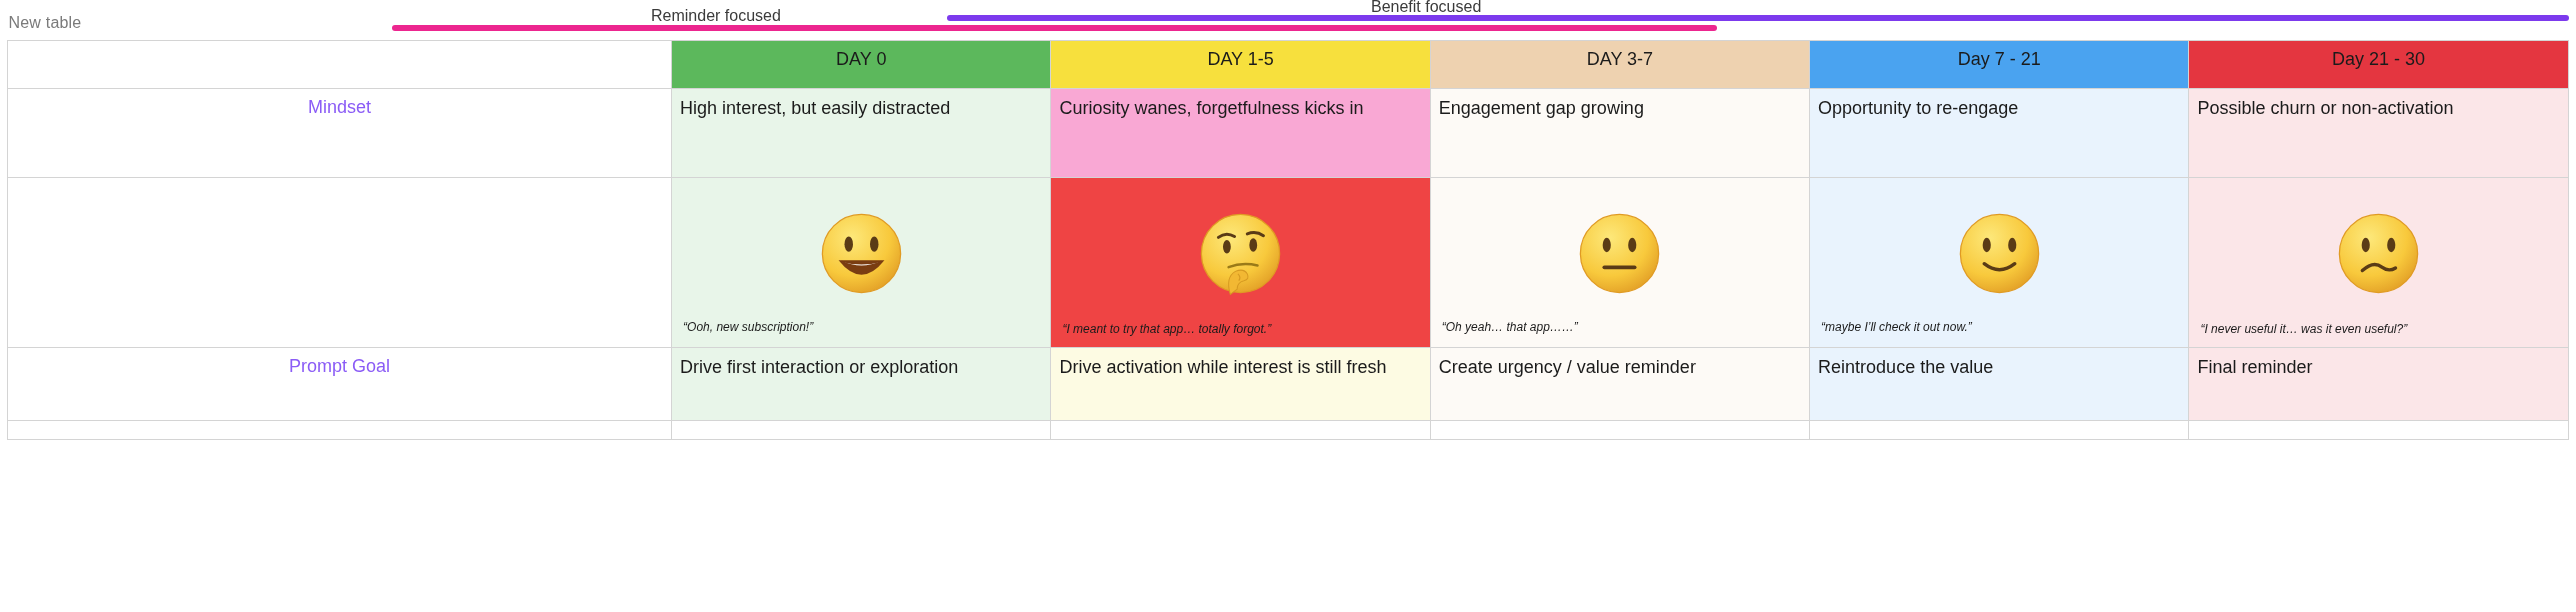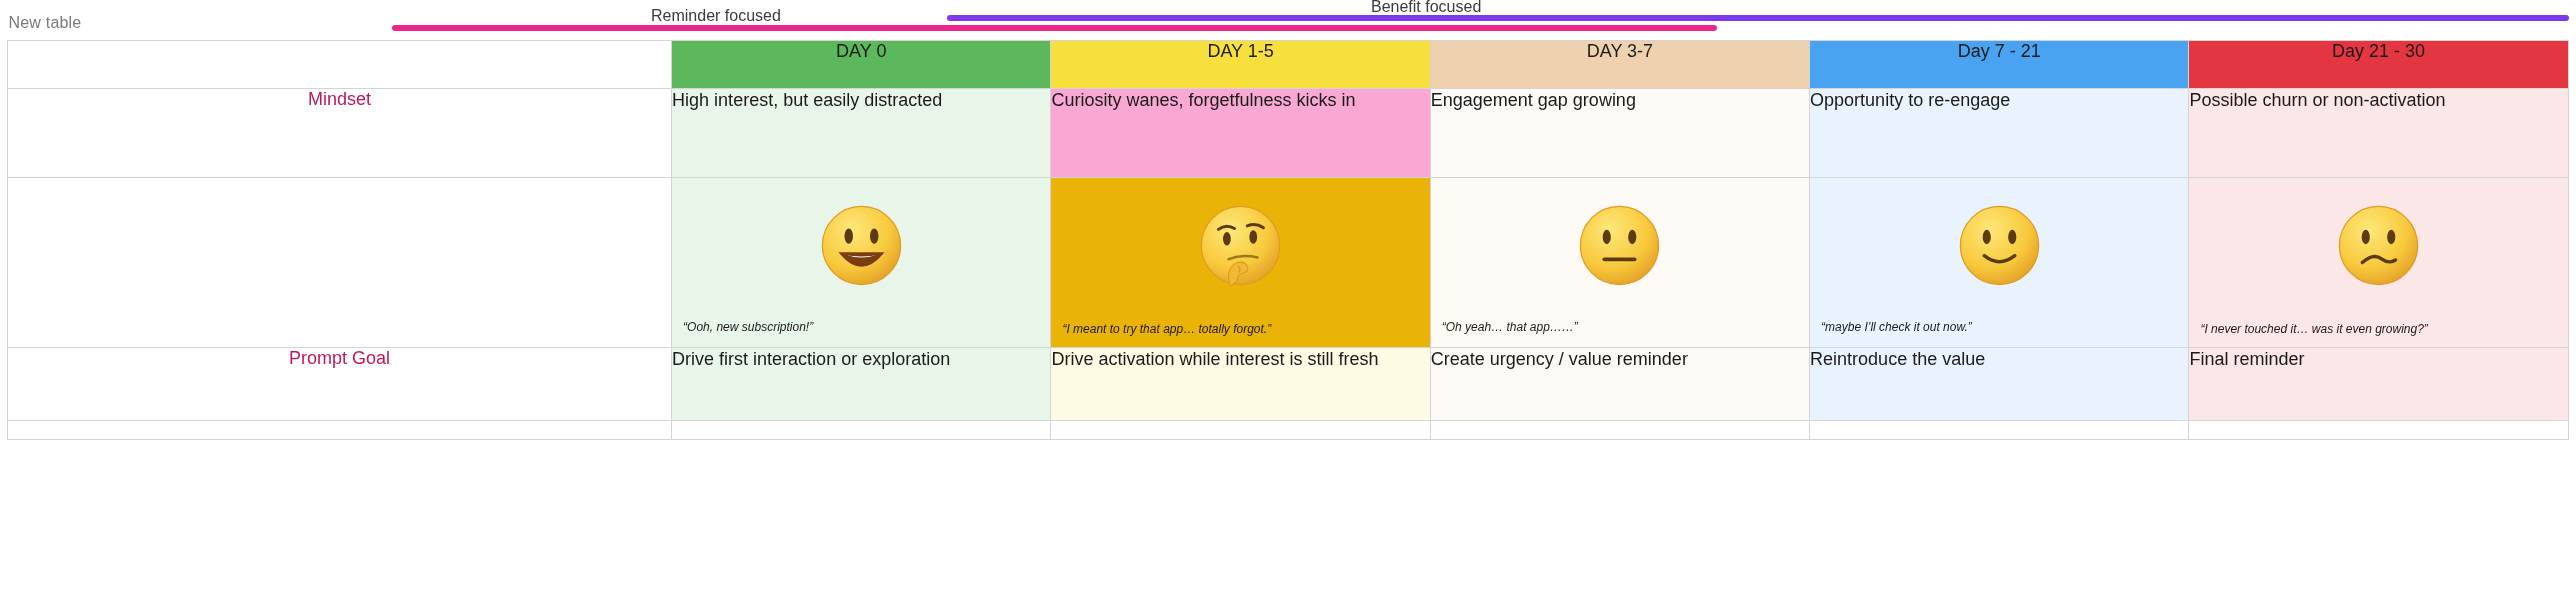--- a/index.html
+++ b/index.html
@@ -40,21 +40,21 @@
   #matrix-table {
     position: absolute;
     left: 6.8px; top: 40px;
     width: 2562px;
     border-collapse: collapse;
     table-layout: fixed;
   }
   #matrix-table td, #matrix-table th {
     border: 0.9px solid #d4d4d4;
     vertical-align: top;
-    padding: 0;
+    padding: 8px;
   }
 
   col.c-label { width: 366px; }
   col.c-day   { width: 209px; }
 
   
   .hdr {
     height: 48px;
     text-align: center;
     vertical-align: middle;
@@ -62,21 +62,21 @@
     font-weight: 400;
     color: #1b1b1b;
     border-color: #cfcfcf;
   }
   .hdr-blank { background:#fff; border-color:#d4d4d4; }
 
   
   .rowlabel {
     text-align: center;
     font-size: 18px;
-    color: #be185d;
+    color: #8b5cf6;
     padding-top: 14.5px;
     background: #fff;
     margin-left: 20px;
   }
 
   
   .cell {
     font-size: 18px;
     line-height: 1.33;
     color: #1b1b1b;
@@ -172,21 +172,21 @@
               <ellipse cx="35" cy="39" rx="5" ry="9" fill="#5a3b16"></ellipse>
               <ellipse cx="65" cy="39" rx="5" ry="9" fill="#5a3b16"></ellipse>
               <path d="M23 58 Q50 92 77 58 Z" fill="#7a3d12"></path>
               <path d="M27 60 Q50 70 73 60 Q50 66 27 60 Z" fill="#ffffff"></path>
               <path d="M26.5 59.5 Q50 71 73.5 59.5" fill="none" stroke="#7a3d12" stroke-width="2"></path>
             </svg>
           </div>
           <div class="quote">“Ooh, new subscription!”</div>
         </td>
 
-        <td class="cell-emoji" id="e1" style="background: #eab308;">
+        <td class="cell-emoji" id="e1" style="background: #ef4444;">
           <div class="emoji-wrap">
             <svg class="face" width="85" height="85" viewBox="0 0 100 100">
               <defs>
                   <radialGradient id="g1" cx="38%" cy="30%" r="78%">
                 <stop offset="0%" stop-color="#fde87a"></stop>
                     <stop offset="62%" stop-color="#f8c93c"></stop>
                     <stop offset="100%" stop-color="#e09b24"></stop>
               </radialGradient>
                 </defs>
               <circle cx="50" cy="50" r="46" fill="url(#g1)" stroke="#e09b24" stroke-width="1.5"></circle>
@@ -249,21 +249,21 @@
                     <stop offset="62%" stop-color="#f8c93c"></stop>
                     <stop offset="100%" stop-color="#e09b24"></stop>
               </radialGradient>
                 </defs>
               <circle cx="50" cy="50" r="46" fill="url(#g4)" stroke="#e09b24" stroke-width="1.5"></circle>
               <ellipse cx="35" cy="40" rx="4.8" ry="8.5" fill="#5a3b16"></ellipse>
               <ellipse cx="65" cy="40" rx="4.8" ry="8.5" fill="#5a3b16"></ellipse>
               <path d="M31 70 Q44 58 54 66 Q62 72 70 67" fill="none" stroke="#5a3b16" stroke-width="4" stroke-linecap="round"></path>
             </svg>
           </div>
-          <div class="quote two-line">“I never touched it… was it even growing?”</div>
+          <div class="quote two-line">“I never useful it… was it even useful?”</div>
         </td>
       </tr>
 
       <tr>
         <td class="rowlabel">Prompt Goal</td>
         <td class="cell cell-goal" id="p0" style="background: rgb(232, 245, 233);">Drive first interaction or exploration</td>
         <td class="cell cell-goal" id="p1" style="background: rgb(253, 251, 227);">Drive activation while interest is still fresh</td>
         <td class="cell cell-goal" id="p2" style="background: rgb(253, 250, 246);">Create urgency / value reminder</td>
         <td class="cell cell-goal" id="p3" style="background: rgb(233, 243, 253);">Reintroduce the value</td>
         <td class="cell cell-goal" id="p4" style="background: rgb(251, 230, 232);">Final reminder</td>

